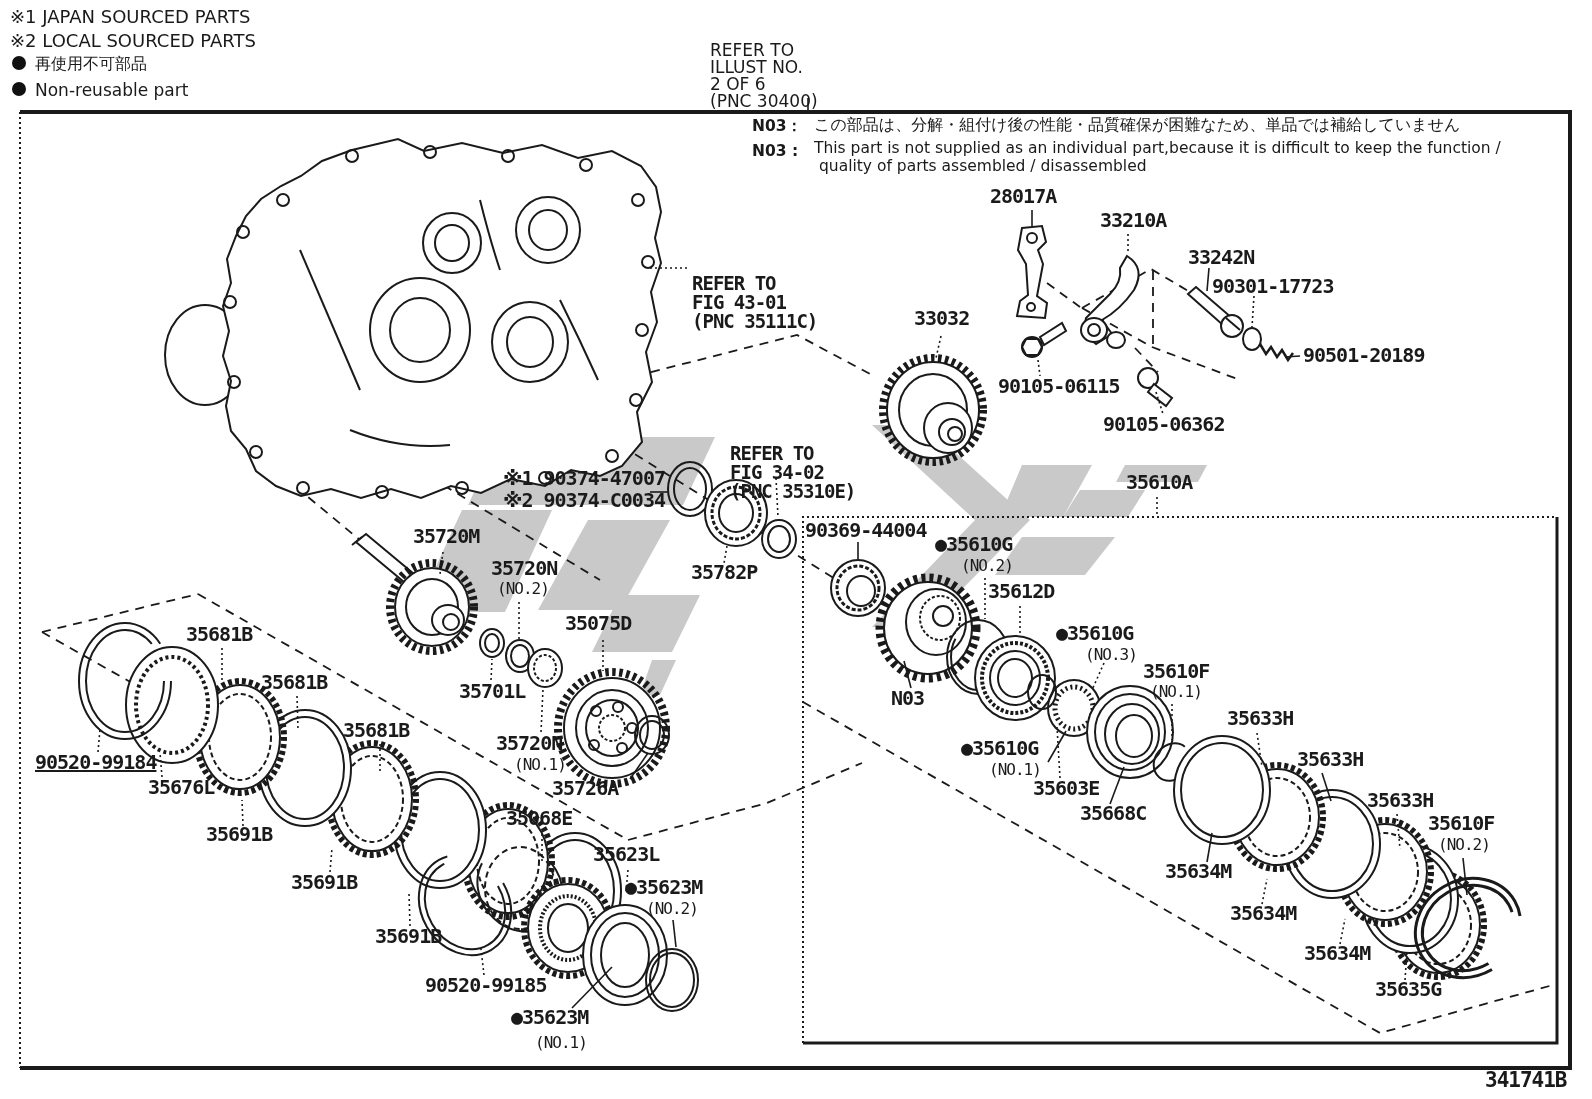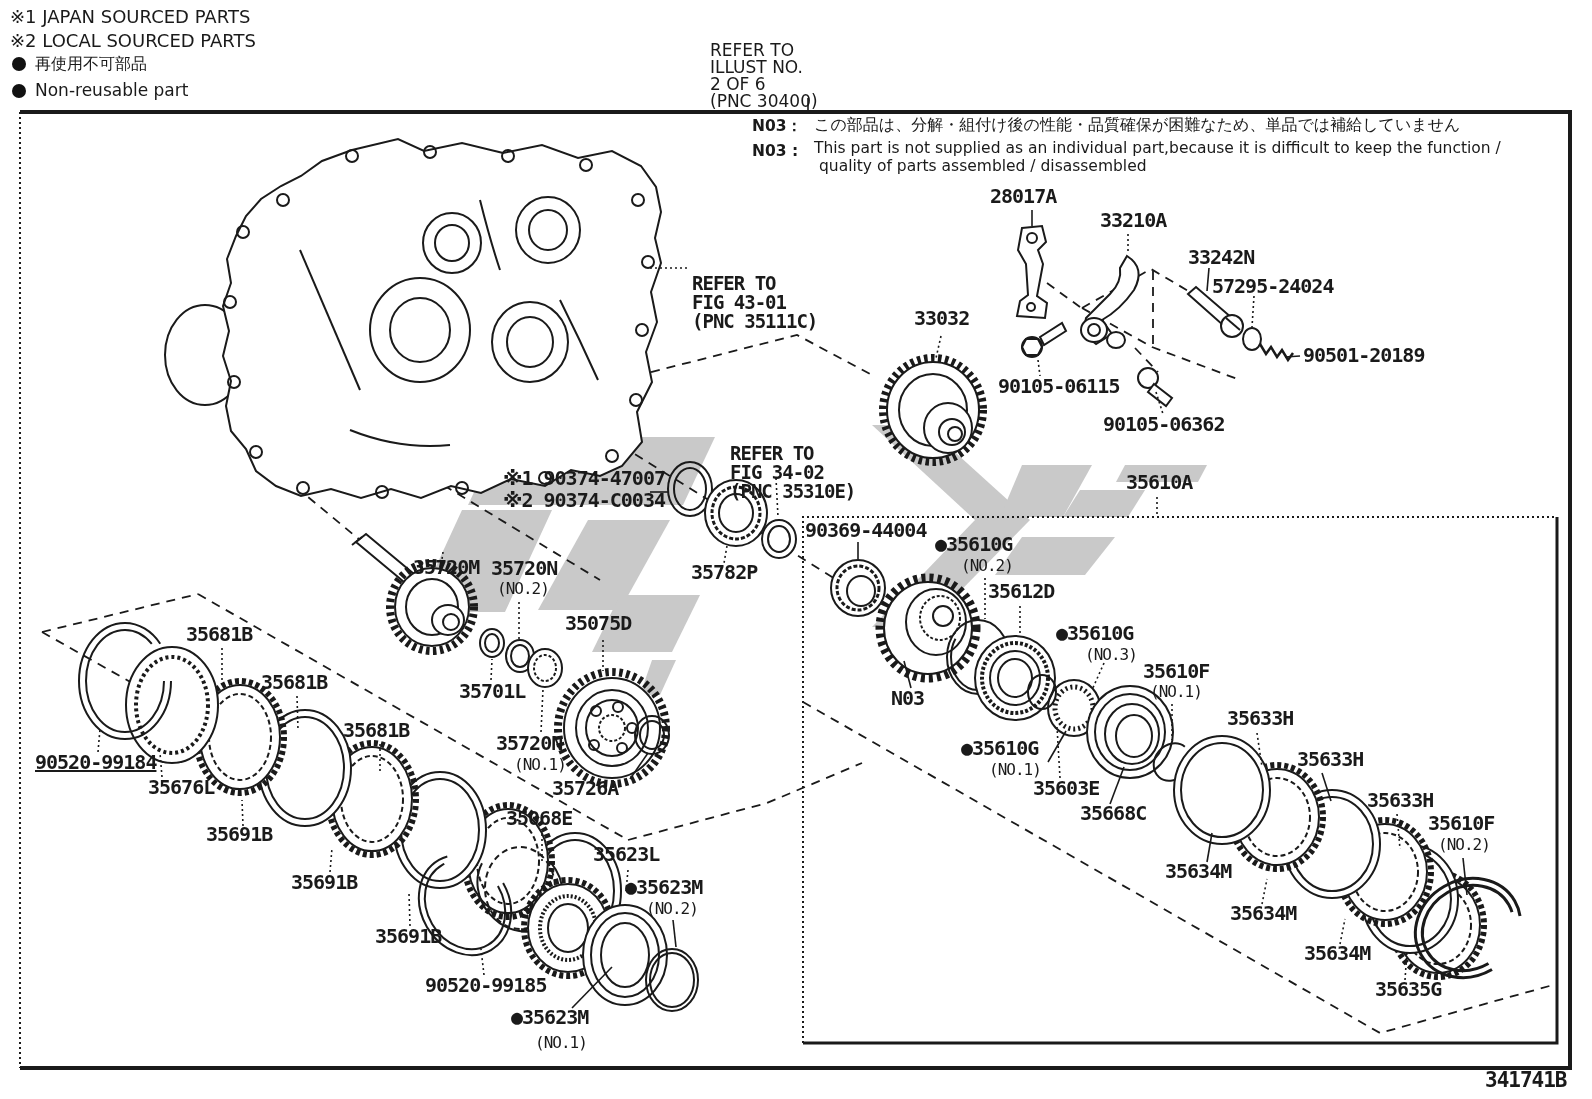--- a/index.html
+++ b/index.html
@@ -11,21 +11,21 @@
   .fw{fill:#fff;stroke:#1a1a1a;stroke-width:2}
   .dash{fill:none;stroke:#1a1a1a;stroke-width:1.8;stroke-dasharray:9 7}
   .dot{fill:none;stroke:#1a1a1a;stroke-width:1.6;stroke-dasharray:2 3}
   .teeth{fill:none;stroke:#1a1a1a;stroke-width:8;stroke-dasharray:3.5 3.5}
   .wm{fill:#c9c9c9}
   
   #label-layer div{position:absolute;white-space:pre;line-height:1}
   .pn{font-family:"DejaVu Sans Mono","DejaVu Sans",monospace;font-weight:700;font-size:20px;letter-spacing:-1px}
   .pn-sub{font-family:"DejaVu Sans Mono","DejaVu Sans",monospace;font-weight:400;font-size:16px;letter-spacing:-1px}
   .abs{position:absolute;white-space:pre}
-  .legend-line{display:flex;align-items:center;gap:9px;font-size:18px;line-height:1}
+  .legend-line{display:flex;align-items:flex-start;gap:9px;font-size:18px;line-height:1}
   .dot-b{width:14px;height:14px;border-radius:50%;background:#111;display:inline-block;flex:0 0 auto}
   .ref3{font-family:"DejaVu Sans Mono","DejaVu Sans",monospace;font-weight:700;font-size:19px;letter-spacing:-1px;line-height:24px}
   .illust{font-size:17px;line-height:24px}
   .note-t{font-size:15.5px;line-height:1.15}
   .jp{font-size:16px}
   .drawno{font-family:"DejaVu Sans Mono","DejaVu Sans",monospace;font-weight:700;font-size:21px;letter-spacing:-1px}
 </style>
 </head>
 <body>
 
@@ -369,29 +369,29 @@
   <div class="abs ref3" style="left:730px;top:406px">
     <div>REFER TO</div>
     <div>FIG 34-02</div>
     <div>(PNC 35310E)</div>
   </div>
 
   <div class="abs drawno" style="left:1485px;top:1070px">341741B</div>
 <div class="pn" style="left: 990px; top: 186px;">28017A</div>
     <div class="pn" style="left: 1100px; top: 210px;">33210A</div>
     <div class="pn" style="left: 1188px; top: 247px;">33242N</div>
-    <div class="pn" style="left: 1212px; top: 276px;">57295-24024</div>
+    <div class="pn" style="left: 1212px; top: 276px;">90301-17723</div>
     <div class="pn" style="left: 1303px; top: 345px;">90501-20189</div>
     <div class="pn" style="left: 914px; top: 308px;">33032</div>
     <div class="pn" style="left: 998px; top: 376px;">90105-06115</div>
     <div class="pn" style="left: 1103px; top: 414px;">90105-06362</div>
     <div class="pn" style="left: 503px; top: 468px;">※1 90374-47007</div>
     <div class="pn" style="left: 503px; top: 490px;">※2 90374-C0034</div>
     <div class="pn" style="left: 691px; top: 562px;">35782P</div>
-    <div class="pn" style="left: 413px; top: 526px; margin-top: 31px;">35720M</div>
+    <div class="pn" style="left: 413px; top: 526px;">35720M</div>
     <div class="pn" style="left: 491px; top: 558px;">35720N</div>
     <div class="pn-sub" style="left: 497px; top: 581px;">(NO.2)</div>
     <div class="pn" style="left: 565px; top: 613px;">35075D</div>
     <div class="pn" style="left: 459px; top: 681px;">35701L</div>
     <div class="pn" style="left: 496px; top: 733px;">35720N</div>
     <div class="pn-sub" style="left: 514px; top: 757px;">(NO.1)</div>
     <div class="pn" style="left: 552px; top: 778px;">35726A</div>
     <div class="pn" style="left: 186px; top: 624px;">35681B</div>
     <div class="pn" style="left: 261px; top: 672px;">35681B</div>
     <div class="pn" style="left: 343px; top: 720px;">35681B</div>

